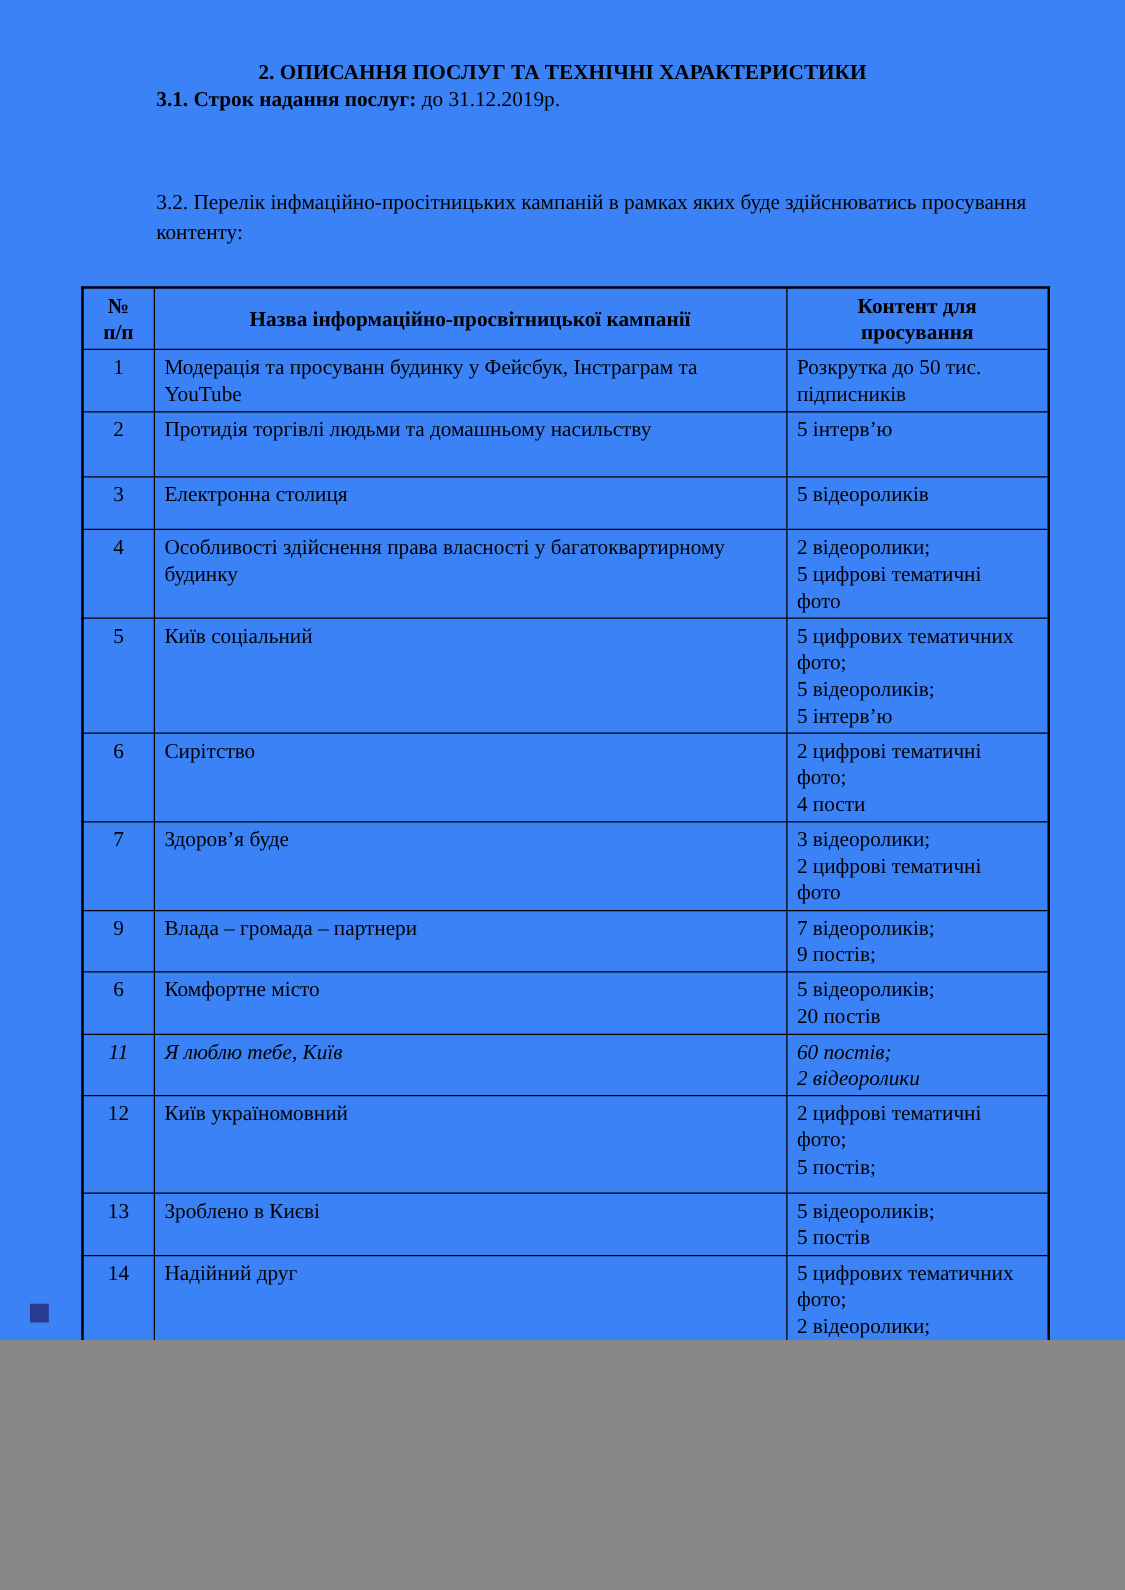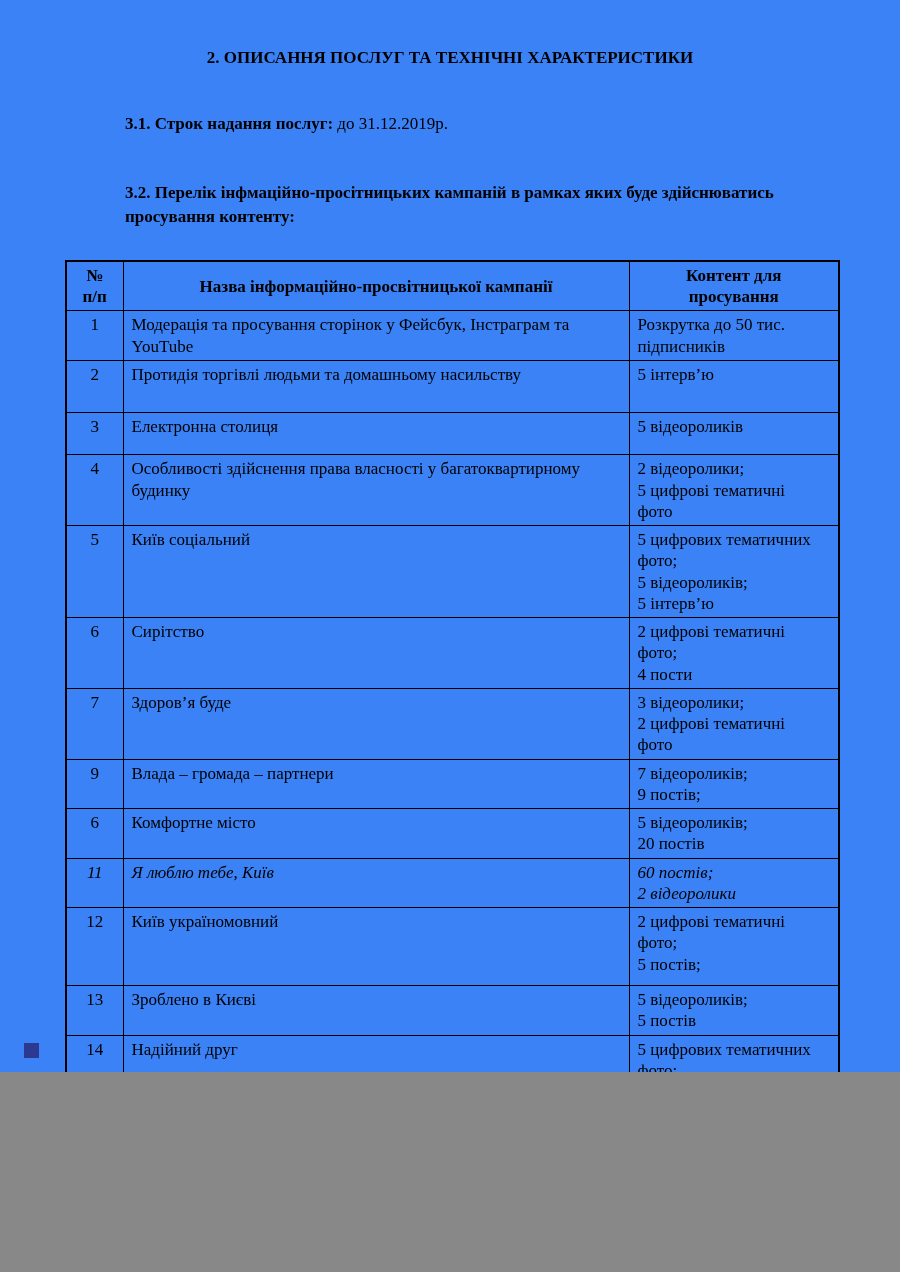--- a/index.html
+++ b/index.html
@@ -18,22 +18,22 @@
   .doc-title{
     text-align:center;
     font-weight:bold;
     font-size:17px;
     margin:0;
   }
   .para{
     margin:0 60px 0 125px;
     line-height:1.45;
   }
-  .p31{margin-top:44px;}
-  .p32{margin-top:44px;font-weight:bold;}
+  .p31{}
+  .p32{margin-top:57px;font-weight:normal;}
   .p33a{margin-top:48px;margin-right:80px;}
   .bold{font-weight:bold;}
   table.campaigns{
     border-collapse:collapse;
     margin:30px 0 0 65px;
     width:773px;
     table-layout:fixed;
     border:2px solid #000;
     font-size:17px;
   }
@@ -102,21 +102,21 @@
         <th>№
 п/п</th>
         <th>Назва інформаційно-просвітницької кампанії</th>
         <th>Контент для
 просування</th>
       </tr>
     </thead>
     <tbody>
         <tr>
           <td class="row-number-cell">1</td>
-          <td class="campaign-name-cell">Модерація та просування сторінок у Фейсбук, Інстраграм та YouTube</td>
+          <td class="campaign-name-cell">Модерація та просуванн будинку у Фейсбук, Інстраграм та YouTube</td>
           <td class="content-cell">Розкрутка до 50 тис.
 підписників</td>
         </tr>
         <tr>
           <td class="row-number-cell">2</td>
           <td class="campaign-name-cell">Протидія торгівлі людьми та домашньому насильству</td>
           <td class="content-cell">5 інтерв’ю</td>
         </tr>
         <tr>
           <td class="row-number-cell">3</td>

